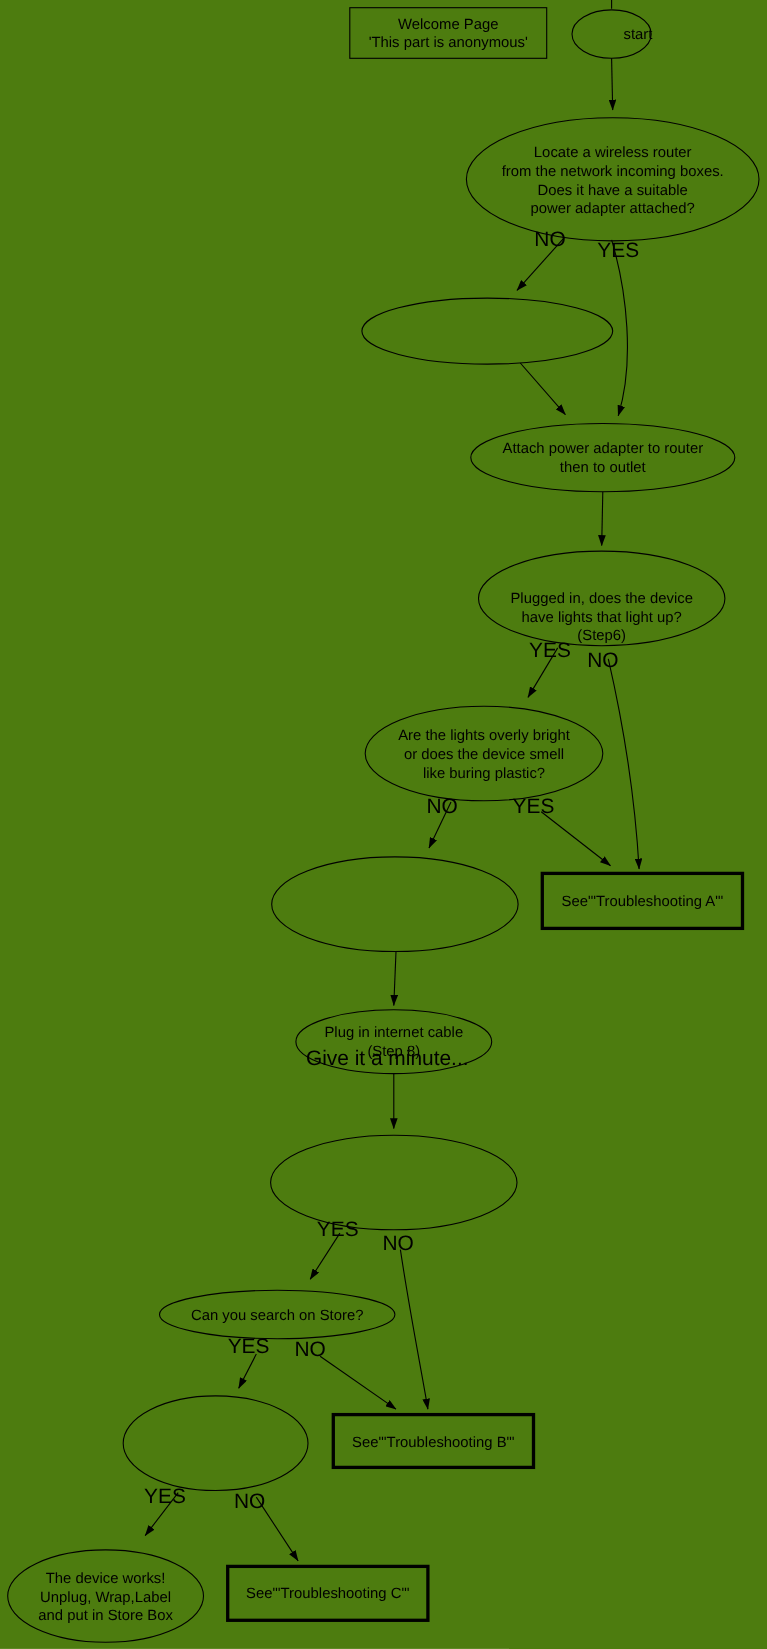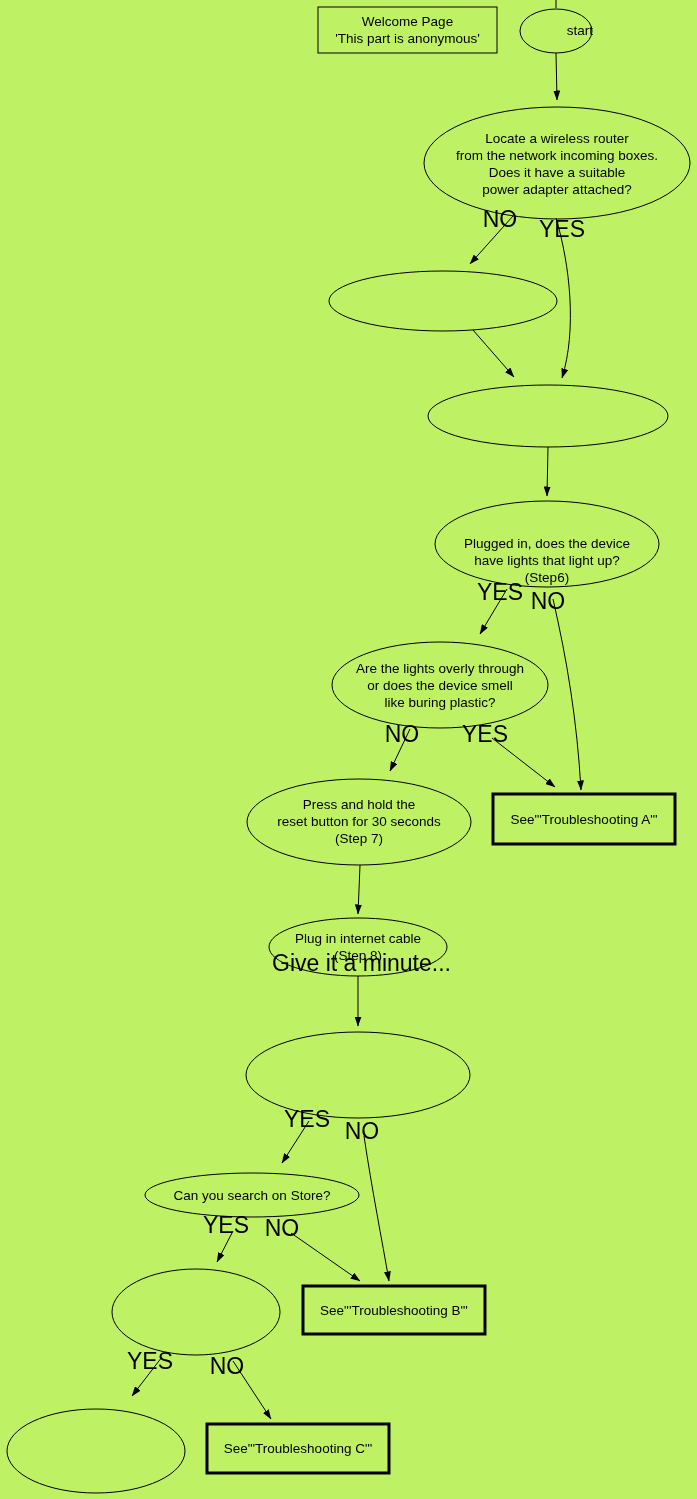--- a/index.html
+++ b/index.html
@@ -4,41 +4,41 @@
 <style>
   html, body {
     margin: 0;
     padding: 0;
     background: #ffffff;
   }
   .canvas {
     position: relative;
     width: 697px;
     height: 1499px;
-    background: #bef264;
+    background: #4d7c0f;
     overflow: hidden;
   }
   .canvas svg {
     position: absolute;
     left: 0;
     top: 0;
   }
   .node-label {
     position: absolute;
     font-family: "Liberation Sans", sans-serif;
     font-size: 13.5px;
     line-height: 17px;
     color: #000000;
     text-align: center;
     white-space: pre-line;
   }
   .edge-label {
     position: absolute;
     font-family: "Liberation Sans", sans-serif;
-    font-size: 23px;
+    font-size: 19px;
     line-height: 22px;
     color: #000000;
     text-align: center;
     white-space: nowrap;
   }
 </style>
 </head>
 <body>
 
 <div class="canvas">
@@ -87,34 +87,36 @@
     <path d="M233,1361 L271,1419" fill="none" stroke="#000000" stroke-width="1" marker-end="url(#ah)"></path>
   </svg>
 
   <div class="node-label" style="left:320px; top:13px; width:175px;">Welcome Page
 'This part is anonymous'</div>
   <div class="node-label" style="left:540px; top:22px; width:80px;">start</div>
   <div class="node-label" style="left:447px; top:130px; width:220px;">Locate a wireless router
 from the network incoming boxes.
 Does it have a suitable
 power adapter attached?</div>
+  <div class="node-label" style="left:433px; top:399px; width:230px;">Attach power adapter to router
+then to outlet</div>
   <div class="node-label" style="left:437px; top:519px; width:220px;margin-top:16px;">Plugged in, does the device
 have lights that light up?
 (Step6)</div>
-  <div class="node-label" style="left:330px; top:660px; width:220px;">Are the lights overly through
+  <div class="node-label" style="left:330px; top:660px; width:220px;">Are the lights overly bright
 or does the device smell
 like buring plastic?</div>
-  <div class="node-label" style="left:249px; top:796px; width:220px;">Press and hold the
-reset button for 30 seconds
-(Step 7)</div>
   <div class="node-label" style="left:493px; top:811px; width:182px;">See"'Troubleshooting A"'</div>
   <div class="node-label" style="left:268px; top:930px; width:180px;">Plug in internet cable
 (Step 8)</div>
   <div class="node-label" style="left:142px; top:1187px; width:220px;">Can you search on Store?</div>
   <div class="node-label" style="left:303px; top:1302px; width:182px;">See"'Troubleshooting B"'</div>
+  <div class="node-label" style="left:6px; top:1426px; width:180px;">The device works!
+Unplug, Wrap,Label
+and put in Store Box</div>
   <div class="node-label" style="left:207px; top:1440px; width:182px;">See"'Troubleshooting C"'</div>
 
   <div class="edge-label" style="left:470px; top:208px; width:60px;">NO</div>
   <div class="edge-label" style="left:532px; top:218px; width:60px;">YES</div>
   <div class="edge-label" style="left:470px; top:581px; width:60px;">YES</div>
   <div class="edge-label" style="left:518px; top:590px; width:60px;">NO</div>
   <div class="edge-label" style="left:372px; top:723px; width:60px;">NO</div>
   <div class="edge-label" style="left:455px; top:723px; width:60px;">YES</div>
   <div class="edge-label" style="left:272px; top:952px; width:160px;">Give it a minute...</div>
   <div class="edge-label" style="left:277px; top:1108px; width:60px;">YES</div>

